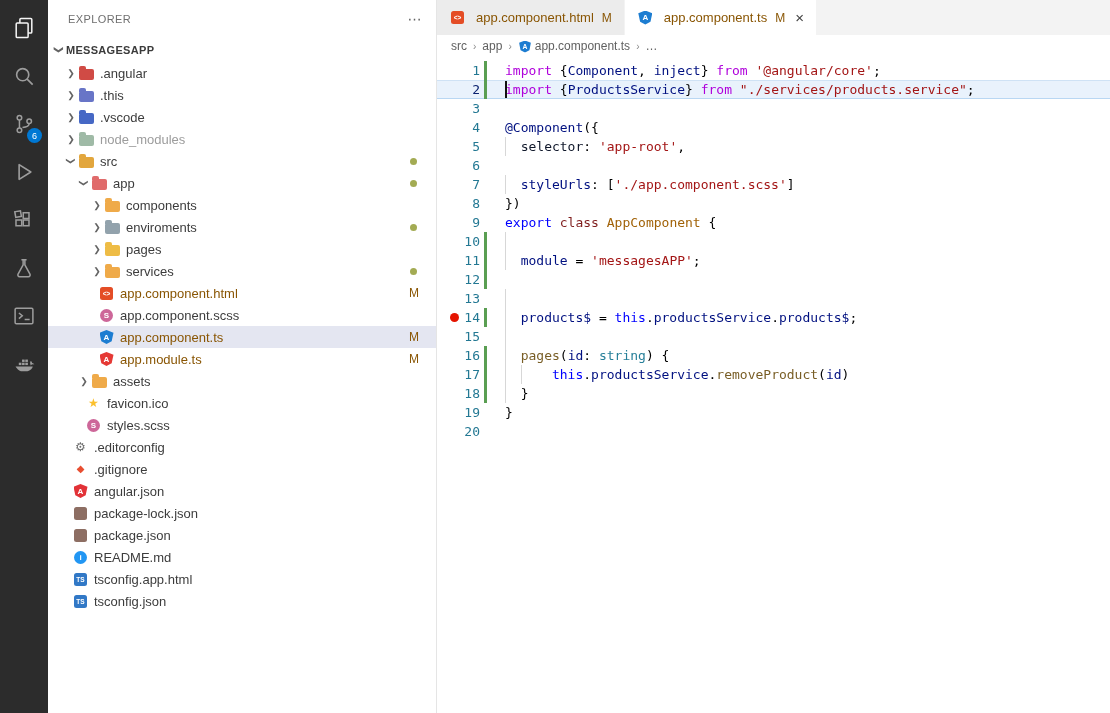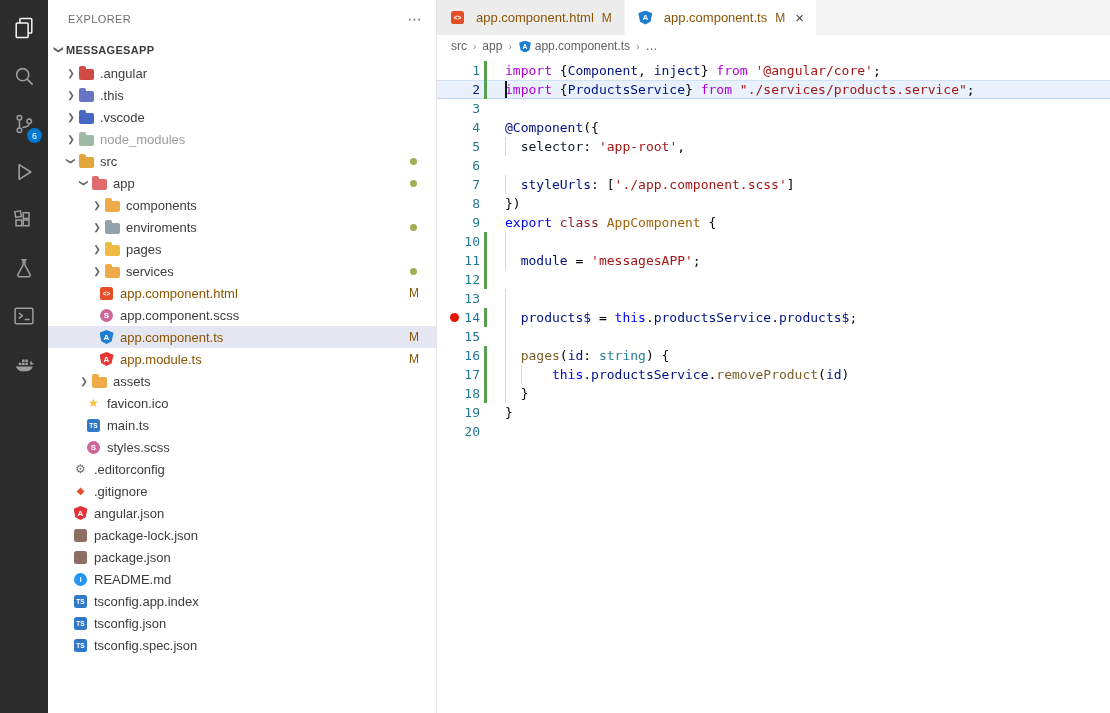--- a/index.html
+++ b/index.html
@@ -278,83 +278,71 @@
           <span class="t-label">assets</span>
         </div>
         <div class="tree-row" style="padding-left: 37px;">
           <span class="t-icon">
             <span class="glyph" style="color: rgb(251, 192, 45);">★</span>
           </span>
           <span class="t-label">favicon.ico</span>
         </div>
         <div class="tree-row" style="padding-left: 37px;">
           <span class="t-icon">
+            <span class="sq rnd" style="background: rgb(205, 103, 153);">S</span>
+          </span>
+          <span class="t-label">styles.scss</span>
+        </div>
+        <div class="tree-row" style="padding-left: 24px;">
+          <span class="t-icon">
+            <span class="glyph" style="color: rgb(109, 109, 109);">⚙</span>
+          </span>
+          <span class="t-label">.editorconfig</span>
+        </div>
+        <div class="tree-row" style="padding-left: 24px;">
+          <span class="t-icon">
+            <span class="glyph gi" style="color: rgb(232, 78, 49);">◆</span>
+          </span>
+          <span class="t-label">.gitignore</span>
+        </div>
+        <div class="tree-row" style="padding-left: 24px;">
+          <span class="t-icon">
+            <span class="ngi" style="background: rgb(226, 50, 55);">A</span>
+          </span>
+          <span class="t-label">angular.json</span>
+        </div>
+        <div class="tree-row" style="padding-left: 24px;">
+          <span class="t-icon">
+            <span class="sq" style="background: rgb(141, 110, 99);"></span>
+          </span>
+          <span class="t-label">package-lock.json</span>
+        </div>
+        <div class="tree-row" style="padding-left: 24px;">
+          <span class="t-icon">
+            <span class="sq" style="background: rgb(141, 110, 99);"></span>
+          </span>
+          <span class="t-label">package.json</span>
+        </div>
+        <div class="tree-row" style="padding-left: 24px;">
+          <span class="t-icon">
+            <span class="sq rnd" style="background: rgb(33, 150, 243);">i</span>
+          </span>
+          <span class="t-label">README.md</span>
+        </div>
+        <div class="tree-row" style="padding-left: 24px;">
+          <span class="t-icon">
             <span class="sq" style="background: rgb(49, 120, 198);">TS</span>
           </span>
-          <span class="t-label">main.ts</span>
-        </div>
-        <div class="tree-row" style="padding-left: 37px;">
-          <span class="t-icon">
-            <span class="sq rnd" style="background: rgb(205, 103, 153);">S</span>
-          </span>
-          <span class="t-label">styles.scss</span>
-        </div>
-        <div class="tree-row" style="padding-left: 24px;">
-          <span class="t-icon">
-            <span class="glyph" style="color: rgb(109, 109, 109);">⚙</span>
-          </span>
-          <span class="t-label">.editorconfig</span>
-        </div>
-        <div class="tree-row" style="padding-left: 24px;">
-          <span class="t-icon">
-            <span class="glyph gi" style="color: rgb(232, 78, 49);">◆</span>
-          </span>
-          <span class="t-label">.gitignore</span>
-        </div>
-        <div class="tree-row" style="padding-left: 24px;">
-          <span class="t-icon">
-            <span class="ngi" style="background: rgb(226, 50, 55);">A</span>
-          </span>
-          <span class="t-label">angular.json</span>
-        </div>
-        <div class="tree-row" style="padding-left: 24px;">
-          <span class="t-icon">
-            <span class="sq" style="background: rgb(141, 110, 99);"></span>
-          </span>
-          <span class="t-label">package-lock.json</span>
-        </div>
-        <div class="tree-row" style="padding-left: 24px;">
-          <span class="t-icon">
-            <span class="sq" style="background: rgb(141, 110, 99);"></span>
-          </span>
-          <span class="t-label">package.json</span>
-        </div>
-        <div class="tree-row" style="padding-left: 24px;">
-          <span class="t-icon">
-            <span class="sq rnd" style="background: rgb(33, 150, 243);">i</span>
-          </span>
-          <span class="t-label">README.md</span>
+          <span class="t-label">tsconfig.app.html</span>
         </div>
         <div class="tree-row" style="padding-left: 24px;">
           <span class="t-icon">
             <span class="sq" style="background: rgb(49, 120, 198);">TS</span>
           </span>
-          <span class="t-label">tsconfig.app.index</span>
-        </div>
-        <div class="tree-row" style="padding-left: 24px;">
-          <span class="t-icon">
-            <span class="sq" style="background: rgb(49, 120, 198);">TS</span>
-          </span>
           <span class="t-label">tsconfig.json</span>
-        </div>
-        <div class="tree-row" style="padding-left: 24px;">
-          <span class="t-icon">
-            <span class="sq" style="background: rgb(49, 120, 198);">TS</span>
-          </span>
-          <span class="t-label">tsconfig.spec.json</span>
         </div>
       </div>
   </div>
 
   <div class="editor-area">
     <div class="tab-bar" id="tab-bar">
         <div class="tab modified">
           <span class="t-icon">
             <span class="sq" style="background: rgb(228, 77, 38);">&lt;&gt;</span>
           </span>

